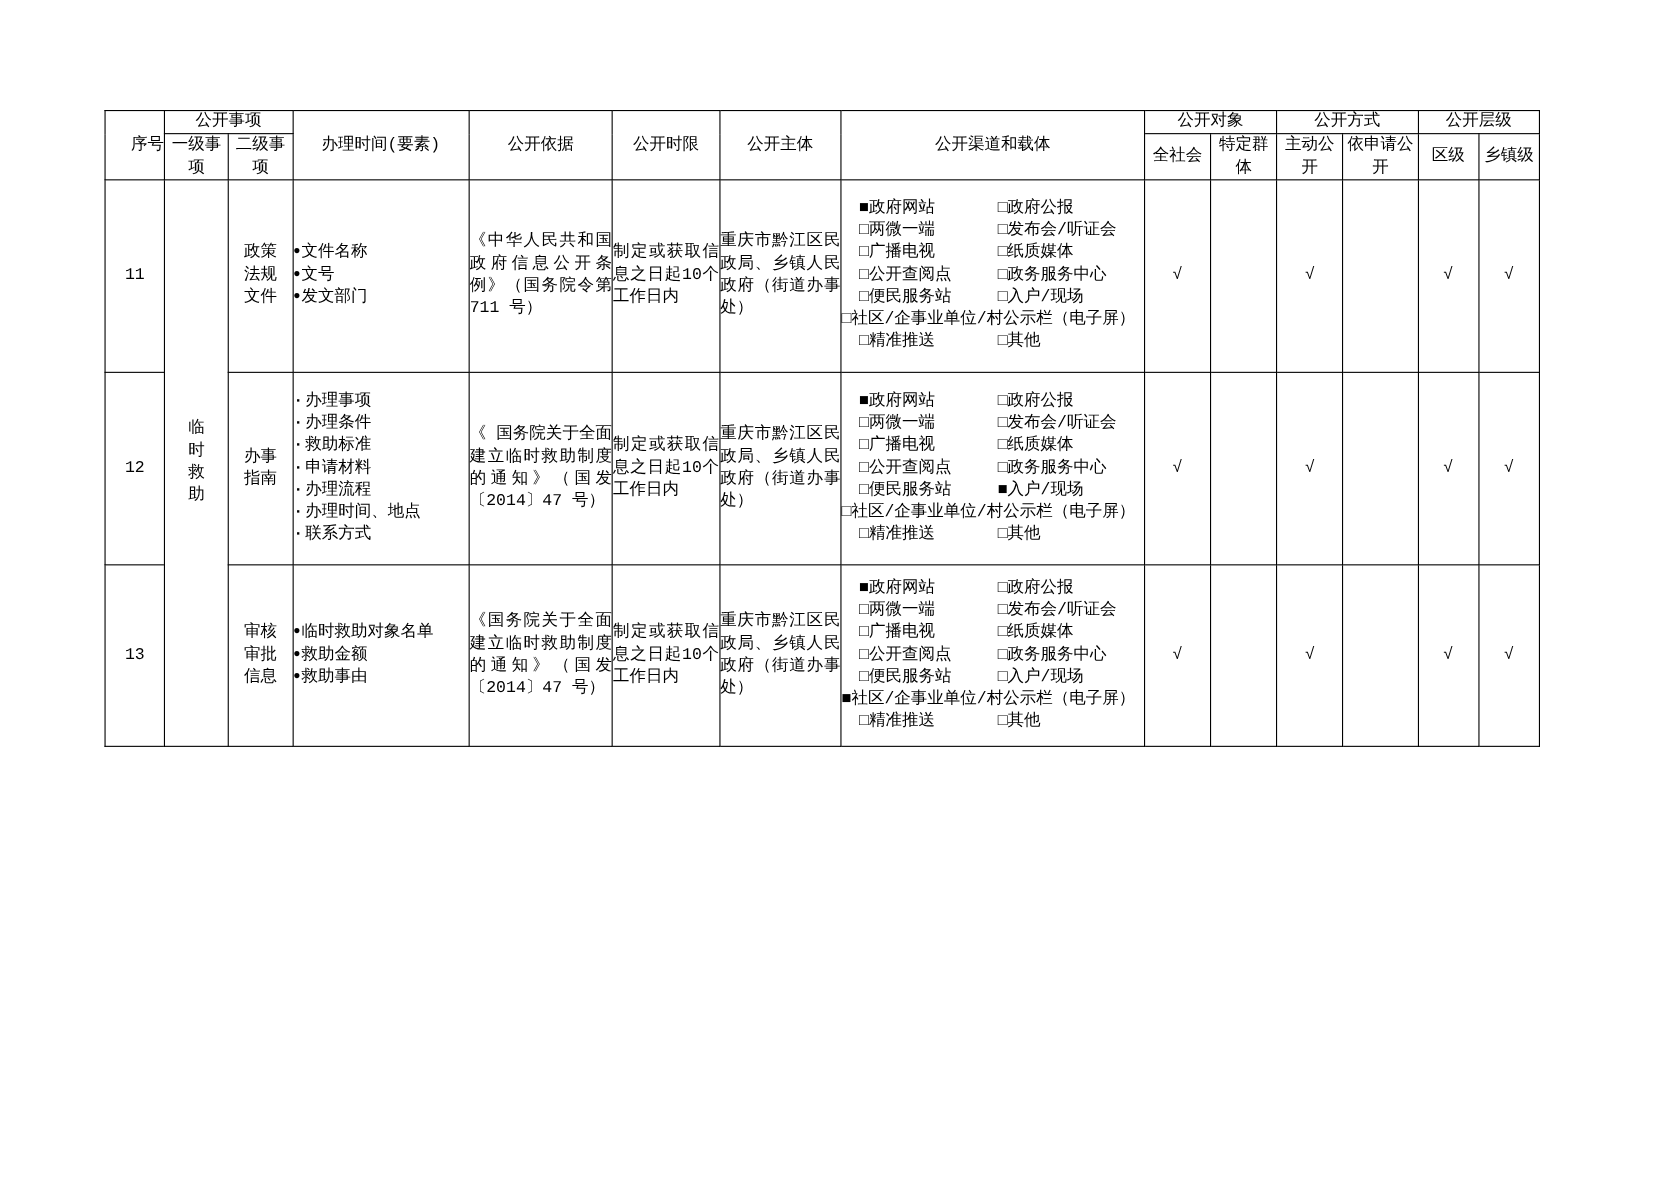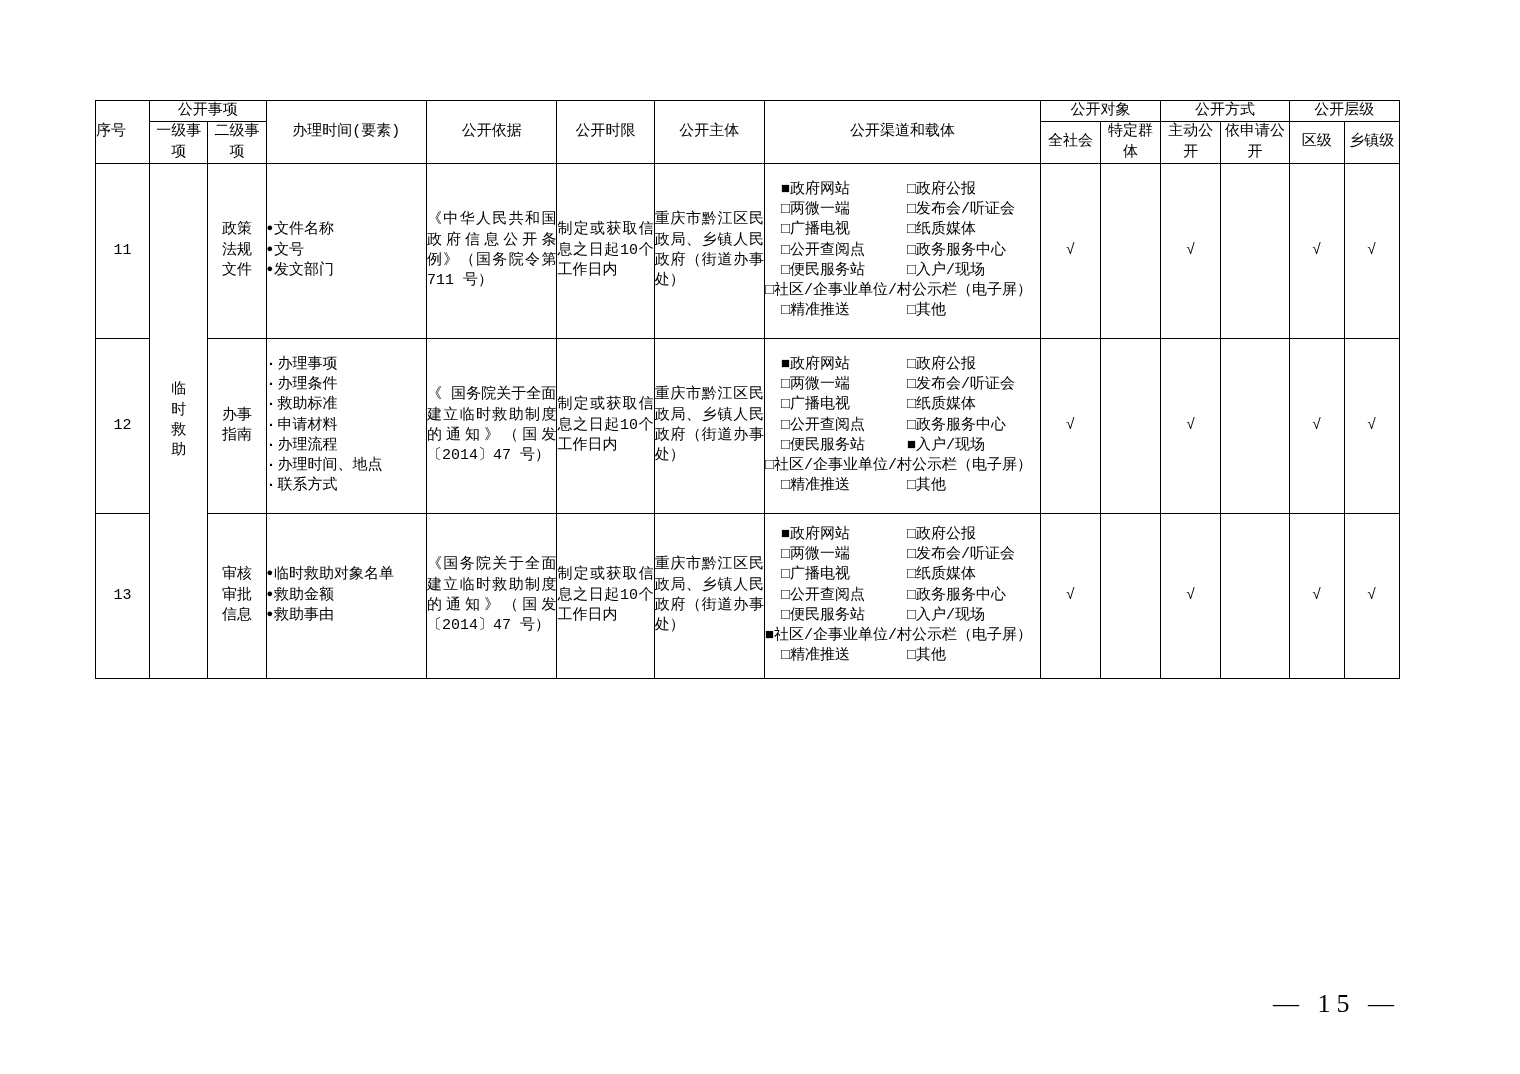--- a/index.html
+++ b/index.html
@@ -41,21 +41,21 @@
   
   .hdr {
     text-align: center;
     font-size: 16px;
     padding: 4px 2px;
     vertical-align: middle;
   }
   .vert-2 {
     
     display: block;
-    text-align: left;
+    text-align: right;
   }
   
   .c-index {
     text-align: center;
     font-size: 16px;
     margin-top: 12px;
   }
   .c-lvl1 {
     text-align: center;
     font-size: 15px;
@@ -329,15 +329,14 @@
         <td class="c-check">√</td>
         <td class="c-check"></td>
         <td class="c-check">√</td>
         <td class="c-check"></td>
         <td class="c-check">√</td>
         <td class="c-check">√</td>
       </tr>
     </tbody>
   </table>
 
-  <div class="footer-pagenum">— 15 —</div>
 
 </div>
 
 </body></html>

